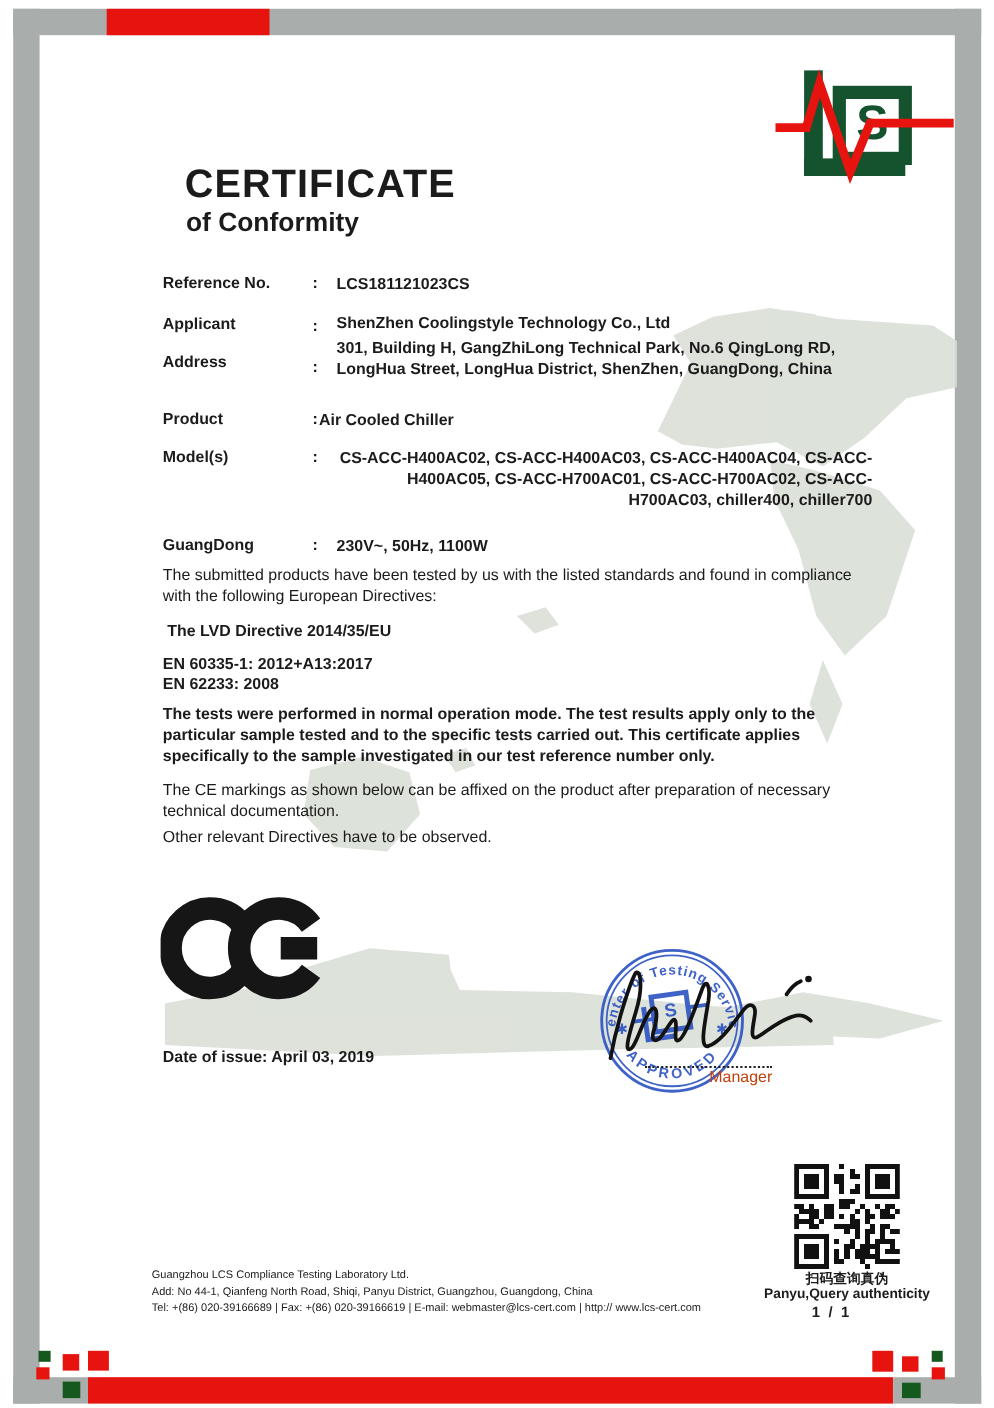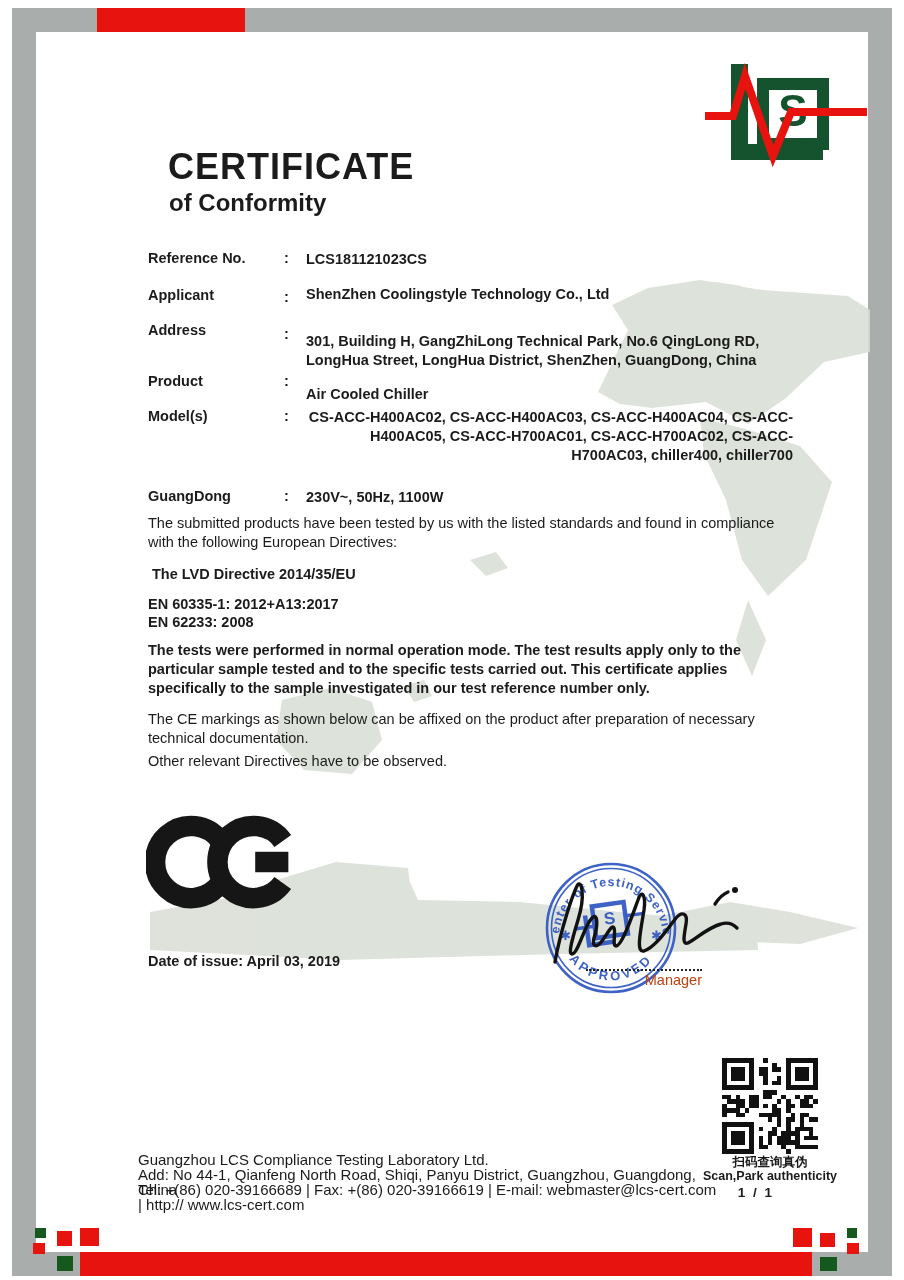--- a/index.html
+++ b/index.html
@@ -24,21 +24,21 @@
   .maplayer{left:0;top:0;width:904px;height:1280px;z-index:1;pointer-events:none;}
   .content{z-index:3;}
   .title1{font-size:36px;font-weight:bold;letter-spacing:1px;}
   .title2{font-size:24px;font-weight:bold;}
   .fieldlabel{font-size:14.5px;font-weight:bold;}
   .fieldcolon{font-size:14.5px;font-weight:bold;}
   .fieldvalue{font-size:14.5px;font-weight:bold;line-height:19px;}
   .para{font-size:14.5px;line-height:19px;}
   .bold{font-weight:bold;}
   .datetext{font-size:14.5px;font-weight:bold;}
-  .footer{font-size:15px;line-height:14.5px;}
+  .footer{font-size:10px;line-height:14.5px;}
   .qrcapzh{font-size:12.5px;font-weight:bold;text-align:center;}
   .qrcapen{font-size:12.5px;font-weight:bold;text-align:center;}
   .pageind{font-size:13.5px;font-weight:bold;letter-spacing:2px;text-align:center;transform:translateX(-14px);}
   .managerline{border-top:2px dotted #222;width:116px;}
   .managerlabel{font-size:14.5px;color:#c2410c;text-align:right;width:110px;}
   .qrbox svg{display:block;}
 </style>
 </head>
 <body>
 
@@ -98,25 +98,25 @@
 <div class="abs content fieldlabel" style="left:148px;top:250px;">Reference No.</div>
 <div class="abs content fieldcolon" style="left:284px;top:250px;">:</div>
 <div class="abs content fieldvalue" style="left:306px;top:250px;width:482px;">LCS181121023CS</div>
 
 <div class="abs content fieldlabel" style="left:148px;top:287px;">Applicant</div>
 <div class="abs content fieldcolon" style="left:284px;top:289px;">:</div>
 <div class="abs content fieldvalue" style="left:306px;top:285px;width:482px;">ShenZhen Coolingstyle Technology Co., Ltd</div>
 
 <div class="abs content fieldlabel" style="left:148px;top:322px;">Address</div>
 <div class="abs content fieldcolon" style="left:284px;top:326px;">:</div>
-<div class="abs content fieldvalue" style="left:306px;top:332px;width:486px;">301, Building H, GangZhiLong Technical Park, No.6 QingLong RD, LongHua Street, LongHua District, ShenZhen, GuangDong, China</div>
+<div class="abs content fieldvalue" style="left:306px;top:308px;width:486px;">301, Building H, GangZhiLong Technical Park, No.6 QingLong RD, LongHua Street, LongHua District, ShenZhen, GuangDong, China</div>
 
 <div class="abs content fieldlabel" style="left:148px;top:373px;">Product</div>
 <div class="abs content fieldcolon" style="left:284px;top:373px;">:</div>
-<div class="abs content fieldvalue" style="left:306px;top:373px;width:482px;margin-top:12px;">Air Cooled Chiller</div>
+<div class="abs content fieldvalue" style="left:290px;top:373px;width:482px;">Air Cooled Chiller</div>
 
 <div class="abs content fieldlabel" style="left:148px;top:408px;">Model(s)</div>
 <div class="abs content fieldcolon" style="left:284px;top:408px;">:</div>
 <div class="abs content fieldvalue" style="left:306px;top:408px;width:487px;text-align:right;">CS-ACC-H400AC02, CS-ACC-H400AC03, CS-ACC-H400AC04, CS-ACC-H400AC05, CS-ACC-H700AC01, CS-ACC-H700AC02, CS-ACC-H700AC03, chiller400, chiller700</div>
 
 <div class="abs content fieldlabel" style="left:148px;top:488px;">GuangDong</div>
 <div class="abs content fieldcolon" style="left:284px;top:488px;">:</div>
 <div class="abs content fieldvalue" style="left:306px;top:488px;width:482px;">230V~, 50Hz, 1100W</div>
 
 <div class="abs content para" style="left:148px;top:514px;width:645px;">The submitted products have been tested by us with the listed standards and found in compliance with the following European Directives:</div>
@@ -302,18 +302,18 @@
           <rect x="17" y="19" width="1" height="1"></rect>
           <rect x="18" y="19" width="1" height="1"></rect>
           <rect x="19" y="19" width="1" height="1"></rect>
           <rect x="20" y="19" width="1" height="1"></rect>
           <rect x="14" y="20" width="1" height="1"></rect>
         </g>
     </g>
   </svg>
 </div>
 <div class="abs content qrcapzh" style="left:690px;top:1154px;width:160px;">扫码查询真伪</div>
-<div class="abs content qrcapen" style="left:680px;top:1169px;width:180px;">Scan,Park authenticity</div>
+<div class="abs content qrcapen" style="left:680px;top:1169px;width:180px;">Panyu,Query authenticity</div>
 <div class="abs content pageind" style="left:690px;top:1185px;width:160px;">1 / 1</div>
 
 <div class="abs content footer" style="left:138px;top:1153px;width:560px;">Guangzhou LCS Compliance Testing Laboratory Ltd.</div>
 <div class="abs content footer" style="left:138px;top:1168px;width:560px;">Add: No 44-1, Qianfeng North Road, Shiqi, Panyu District, Guangzhou, Guangdong, China</div>
 <div class="abs content footer" style="left:138px;top:1183px;width:585px;">Tel: +(86) 020-39166689  |  Fax: +(86) 020-39166619   |  E-mail: webmaster@lcs-cert.com  |  http:// www.lcs-cert.com</div>
 
 </body></html>

